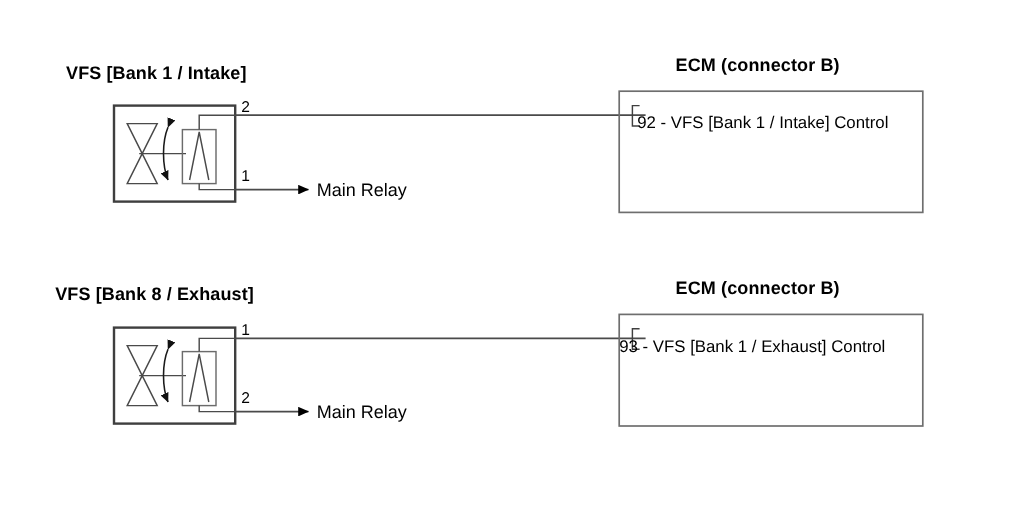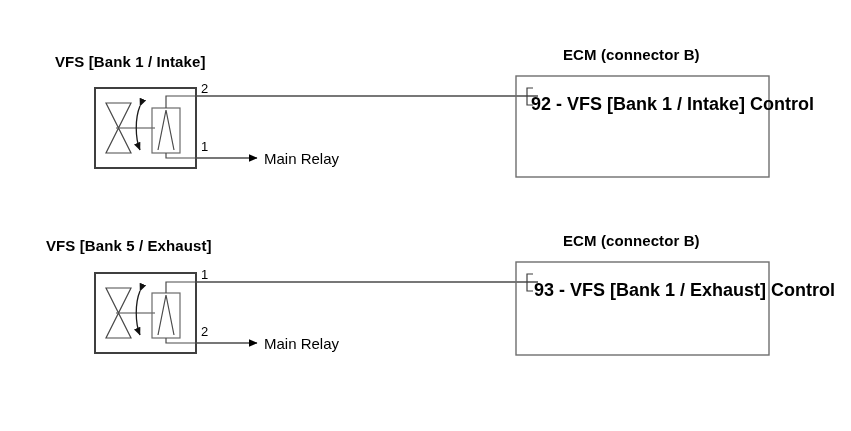--- a/index.html
+++ b/index.html
@@ -39,22 +39,21 @@
     font-size: 15px;
     letter-spacing: 0.1px;
   }
   .pin-num {
     font-size: 13px;
   }
   .relay-text {
     font-size: 15px;
   }
   .ecm-pin-text {
-    font-size: 18px;
-    font-weight: bold;
+    font-size: 14px;
   }
 </style>
 </head>
 <body>
 
 <div id="diagram-root">
 
   <svg id="wiring-svg" viewBox="0 0 851 431">
     <defs>
       <marker id="arrowhead" markerWidth="9" markerHeight="8" refX="8.5" refY="4" orient="auto" markerUnits="userSpaceOnUse">
@@ -129,25 +128,25 @@
   <div class="lbl pin-num" style="left:201px; top:82px;">2</div>
 
   <div class="lbl pin-num" style="left:201px; top:140px;">1</div>
 
   <div class="lbl relay-text" style="left:264px; top:151px;">Main Relay</div>
 
   <div class="lbl title-bold" style="left:563px; top:47px;">ECM (connector B)</div>
 
   <div class="lbl ecm-pin-text" style="left:531px; top:95px;">92 - VFS [Bank 1 / Intake] Control</div>
 
-  <div class="lbl title-bold" style="left:46px; top:238px;">VFS [Bank 5 / Exhaust]</div>
+  <div class="lbl title-bold" style="left:46px; top:238px;">VFS [Bank 8 / Exhaust]</div>
 
   <div class="lbl pin-num" style="left:201px; top:268px;">1</div>
 
   <div class="lbl pin-num" style="left:201px; top:325px;">2</div>
 
   <div class="lbl relay-text" style="left:264px; top:336px;">Main Relay</div>
 
   <div class="lbl title-bold" style="left:563px; top:233px;">ECM (connector B)</div>
 
-  <div class="lbl ecm-pin-text" style="left:534px; top:281px;">93 - VFS [Bank 1 / Exhaust] Control</div>
+  <div class="lbl ecm-pin-text" style="left:516px; top:281px;">93 - VFS [Bank 1 / Exhaust] Control</div>
 
 </div>
 
 </body></html>

